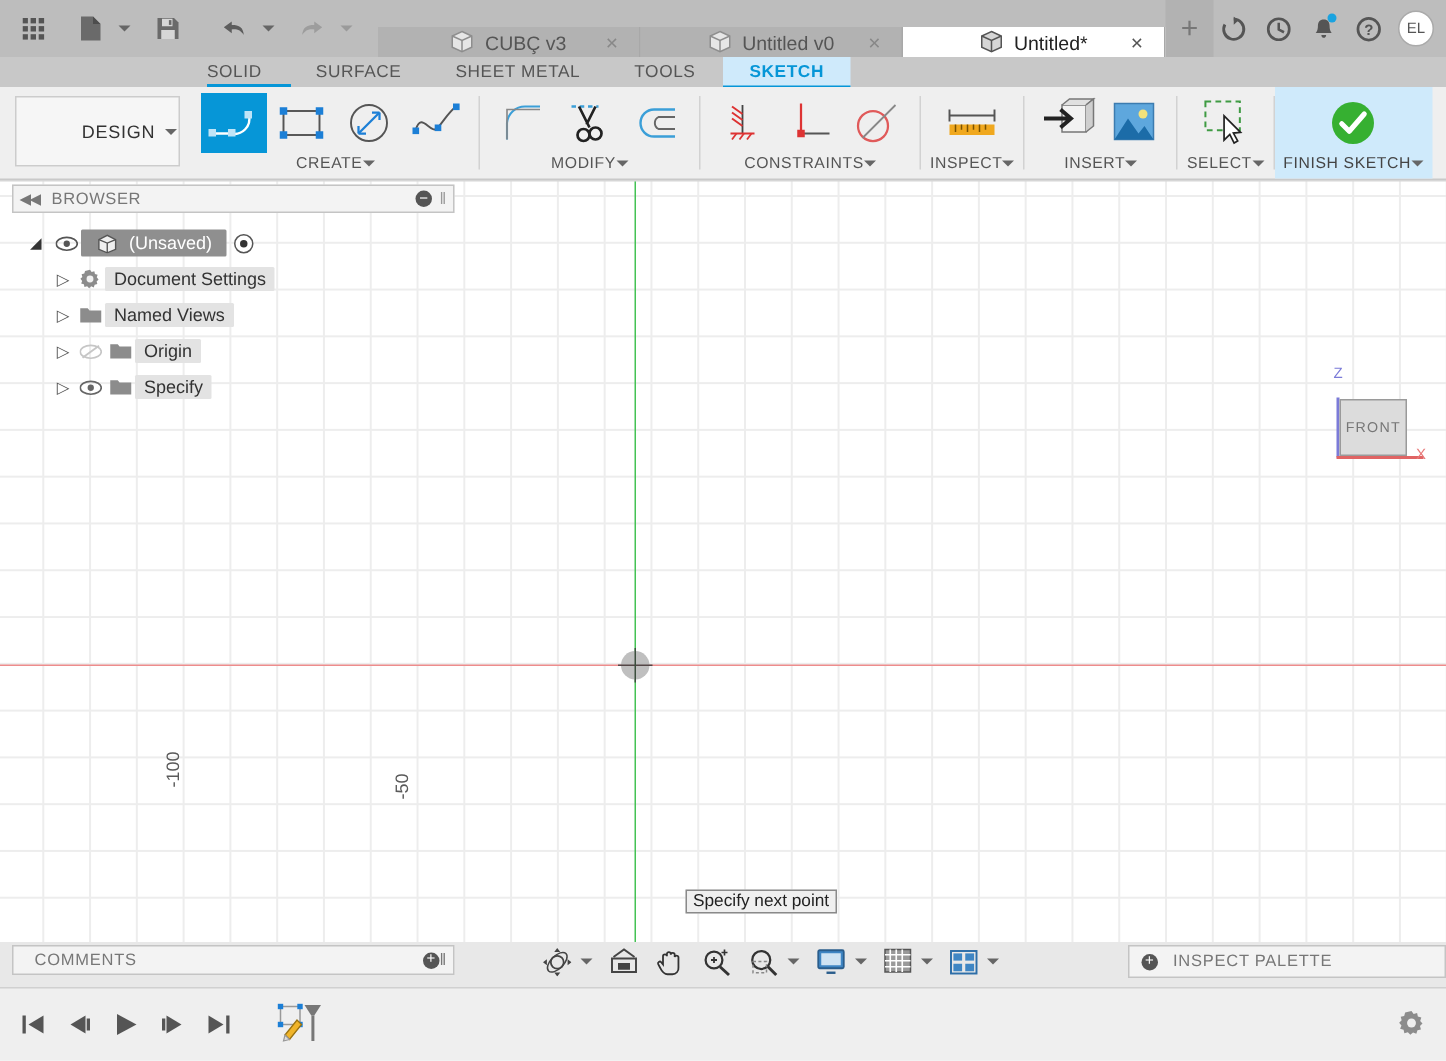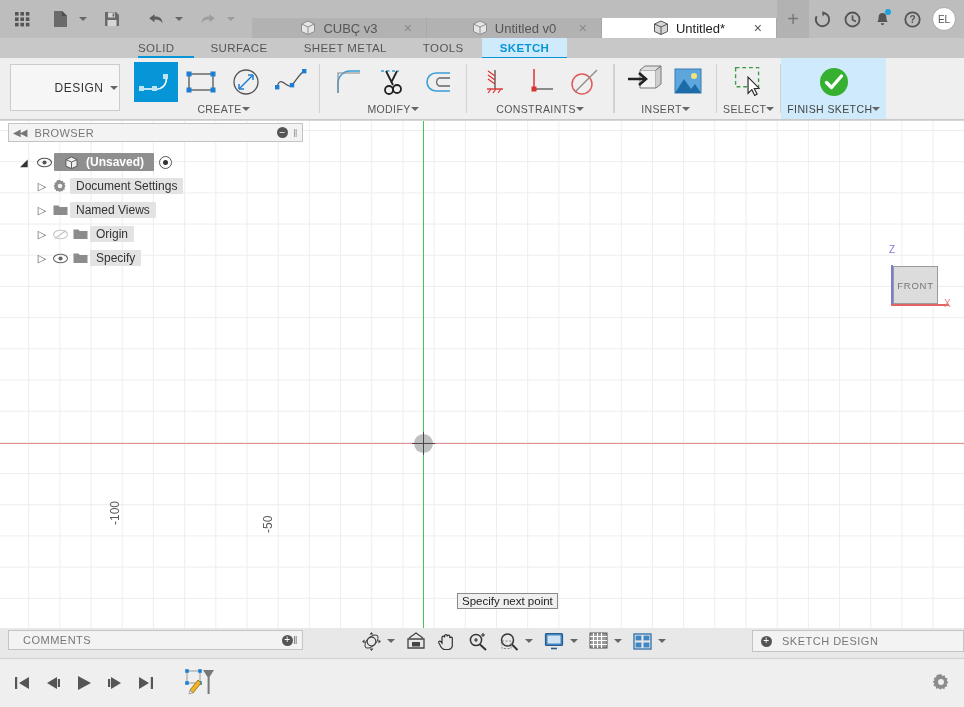--- a/index.html
+++ b/index.html
@@ -108,21 +108,21 @@
   .browser .collapse{ color:#777; font-size:10px; margin-right:8px; letter-spacing:-1px;}
   .browser .minus{margin-left:auto;width:11px;height:11px;border-radius:50%;background:#555;color:#fff;
      display:flex;align-items:center;justify-content:center;font-size:10px;line-height:1;}
   .browser .grip{ margin-left:5px; color:#999; font-size:11px;}
   .tree { position:absolute; left:8px; top:150px; width:295px; }
   .trow { display:flex; align-items:center; height:24px; font-size:12px; color:#333; cursor:default;}
   .arrow-filled{ width:14px;margin-left:12px; color:#333; font-size:10px; }
   .arrow-hollow{ width:16px; color:#555; font-size:11px; text-align:center;}
   .eye { width:20px; display:flex; align-items:center; justify-content:center; }
   .tlabel{ background:#e3e3e3; padding:1px 6px; border-radius:1px;}
-  .trow.root .tlabel{ background:#8f8f8f; color:#fff; padding:2px 10px;font-weight:bold;}
+  .trow.root .tlabel{ background:#8f8f8f; color:#fff; padding:2px 10px;}
   .radio-o{width:13px;height:13px;border-radius:50%;border:1px solid #555;display:flex;
      align-items:center;justify-content:center;margin-left:5px;background:#fff;}
   .radio-o i{width:5px;height:5px;border-radius:50%;background:#333;display:block;}
 
   
   .canvas {
     position:absolute; left:0; top:120px; width:964px; height:508px;
     background:#ffffff; overflow:hidden;
   }
   .grid {
@@ -424,20 +424,43 @@
           </svg>
         </div>
       </div>
       <div class="gname">
         <span>CONSTRAINTS</span>
         <span class="caret-d"></span>
       </div>
     </div>
     <div class="gsep"></div>
 
+    <div class="grp">
+      <div class="icons" style="justify-content:center;">
+        <div class="bigbtn">
+          <svg width="44" height="34" viewBox="0 0 44 34">
+            <path d="M7 12 L37 12" stroke="#555" stroke-width="1.3"></path>
+            <path d="M7 8 L7 16 M37 8 L37 16" stroke="#555" stroke-width="1.3"></path>
+            <rect x="7" y="18" width="30" height="7" fill="#f0a81e"></rect>
+            <g stroke="#7a5200" stroke-width="1">
+              <path d="M11 18 L11 23"></path>
+                <path d="M15 18 L15 21.5"></path>
+                <path d="M19 18 L19 23"></path>
+              <path d="M23 18 L23 21.5"></path>
+                <path d="M27 18 L27 23"></path>
+                <path d="M31 18 L31 21.5"></path>
+            </g>
+          </svg>
+        </div>
+      </div>
+      <div class="gname">
+        <span>INSPECT</span>
+        <span class="caret-d"></span>
+      </div>
+    </div>
     <div class="gsep"></div>
 
     <div class="grp">
       <div class="icons">
         <div class="bigbtn">
           <svg width="40" height="36" viewBox="0 0 40 36">
             <path d="M17 6 L33 6 L33 24 L17 24 Z" fill="#f2f2f2" stroke="#777" stroke-width="1"></path>
             <path d="M17 6 L22 2 L38 2 L33 6" fill="#e0e0e0" stroke="#777" stroke-width="1"></path>
             <path d="M33 6 L38 2 L38 20 L33 24" fill="#cfcfcf" stroke="#777" stroke-width="1"></path>
             <path d="M5 15 L21 15 M16 9 L23 15 L16 21" fill="none" stroke="#222" stroke-width="2.6"></path>
@@ -669,21 +692,21 @@
         <rect x="10.5" y="9.5" width="5.9" height="5" fill="#3f86c4"></rect>
       </svg>
     </div>
     <div class="nvb">
         <span class="caret-d"></span>
       </div>
   </div>
 
   <div class="palette">
     <span class="plus">+</span>
-    <span>SKETCH DESIGN</span>
+    <span>INSPECT PALETTE</span>
   </div>
 
   <div class="timeline">
     <div class="tl-btns">
       <div class="tl-btn">
         <svg width="16" height="14" viewBox="0 0 16 14">
             <rect x="1" y="1" width="2.2" height="12" fill="#555"></rect>
             <path d="M15 1 L15 13 L5 7 Z" fill="#555"></path>
           </svg>
       </div>

